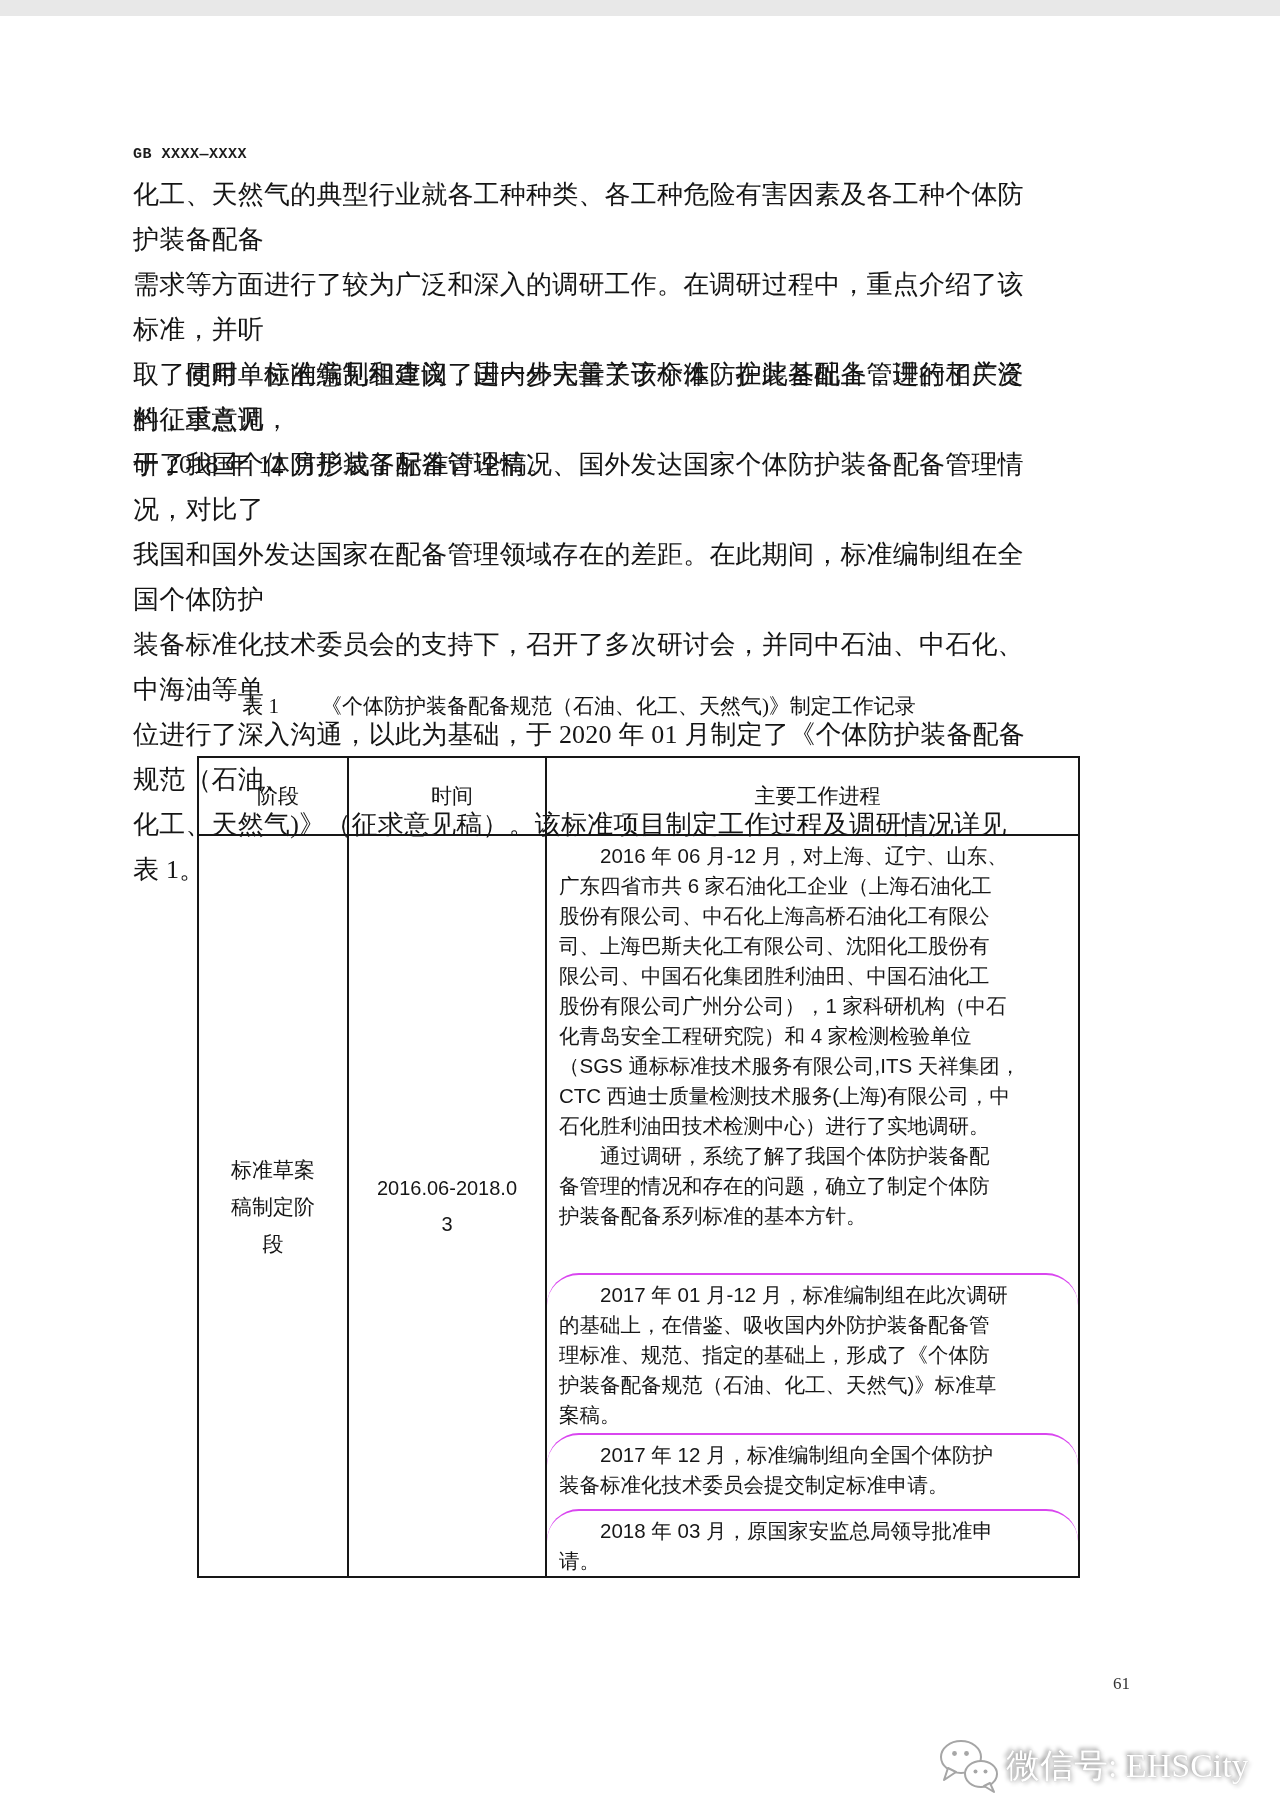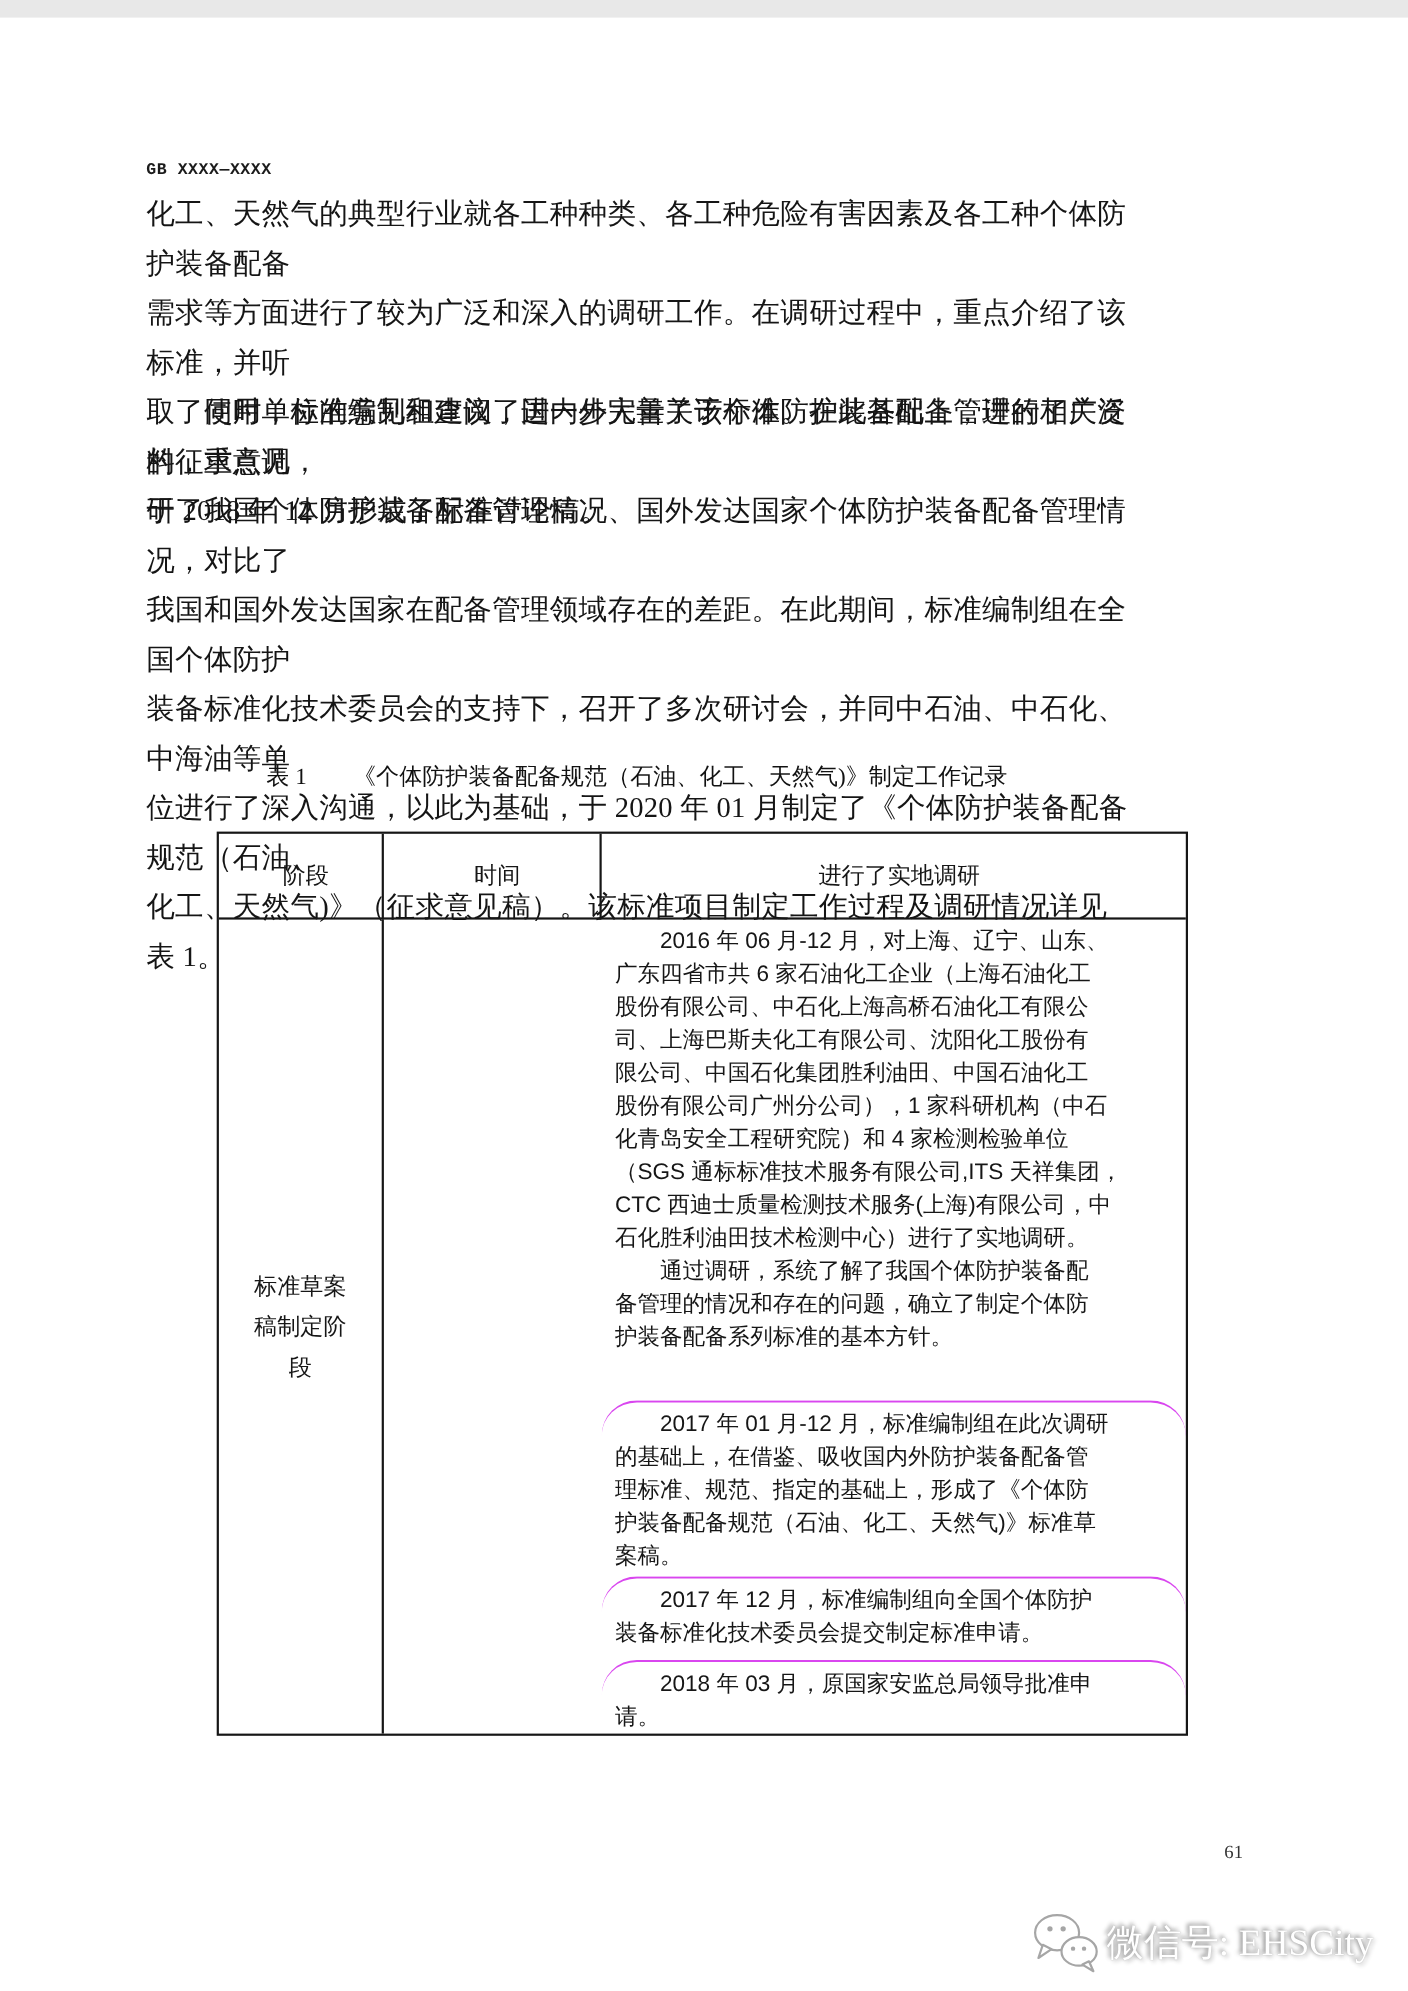--- a/index.html
+++ b/index.html
@@ -130,25 +130,27 @@
 我国和国外发达国家在配备管理领域存在的差距。在此期间，标准编制组在全国个体防护
 装备标准化技术委员会的支持下，召开了多次研讨会，并同中石油、中石化、中海油等单
 位进行了深入沟通，以此为基础，于 2020 年 01 月制定了《个体防护装备配备规范（石油、
 化工、天然气)》（征求意见稿）。该标准项目制定工作过程及调研情况详见表 1。</div>
 
   <div class="table-caption">表 1　　《个体防护装备配备规范（石油、化工、天然气)》制定工作记录</div>
 
   <div class="work-table">
     <div class="th th-stage">阶段</div>
     <div class="th th-time">时间</div>
-    <div class="th">进行了实地调研</div>
+    <div class="th">主要工作进程</div>
 
     <div class="cell-stage">标准草案
 稿制定阶
 段</div>
+    <div class="cell-time">2016.06-2018.0
+3</div>
 
     <div class="cell-progress r1">　　2016 年 06 月-12 月，对上海、辽宁、山东、
 广东四省市共 6 家石油化工企业（上海石油化工
 股份有限公司、中石化上海高桥石油化工有限公
 司、上海巴斯夫化工有限公司、沈阳化工股份有
 限公司、中国石化集团胜利油田、中国石油化工
 股份有限公司广州分公司），1 家科研机构（中石
 化青岛安全工程研究院）和 4 家检测检验单位
 （SGS 通标标准技术服务有限公司,ITS 天祥集团，
 CTC 西迪士质量检测技术服务(上海)有限公司，中

